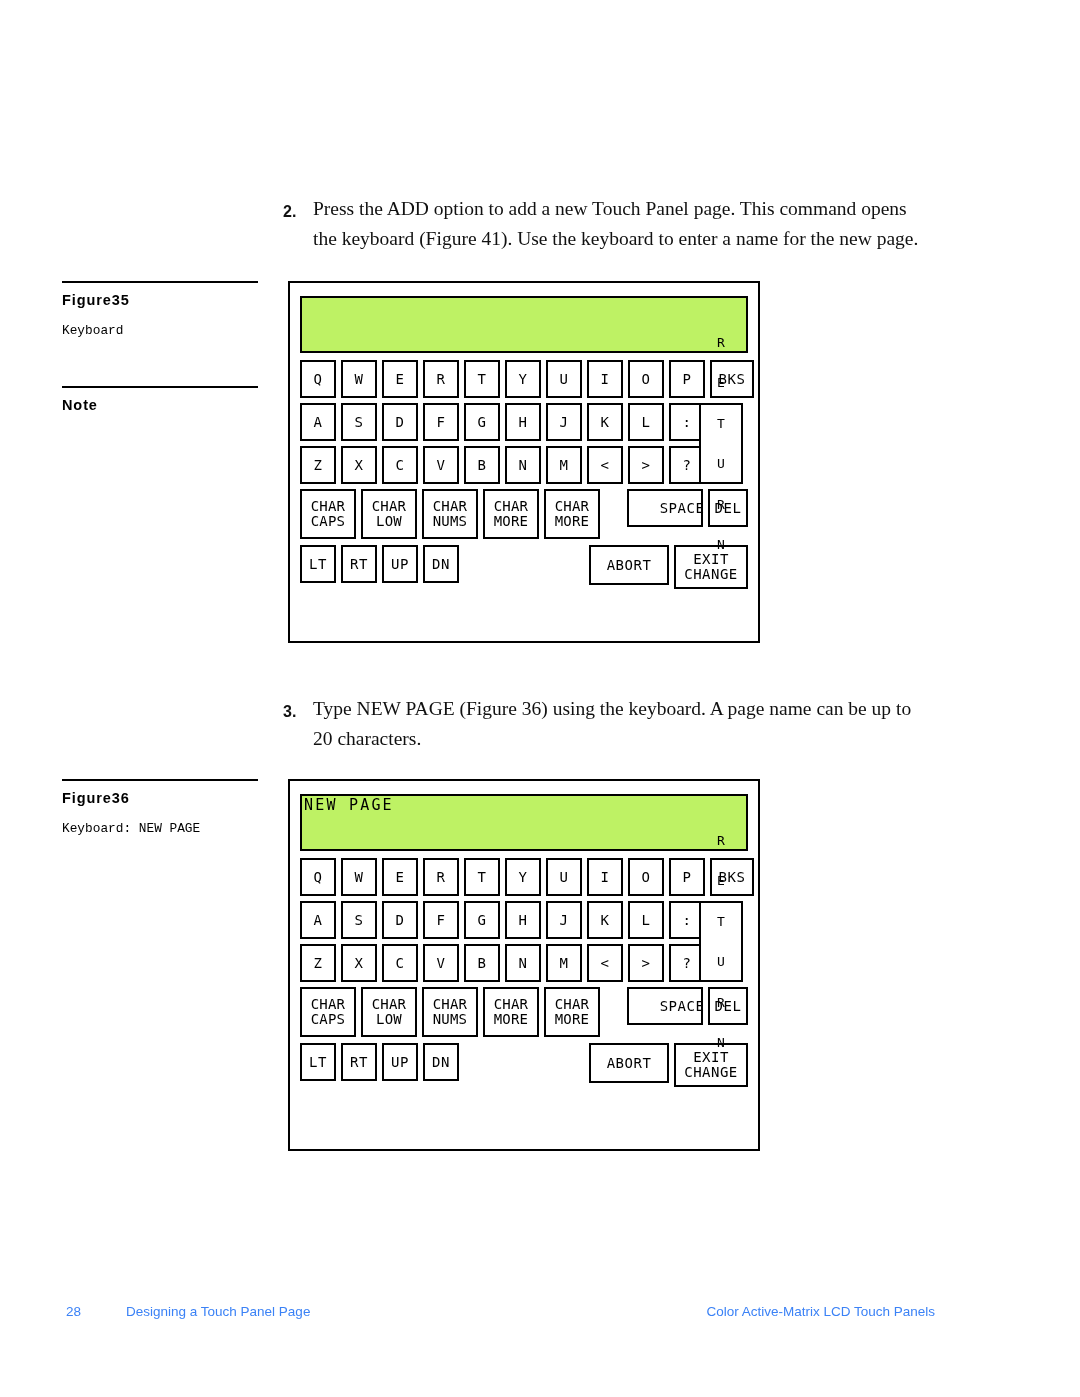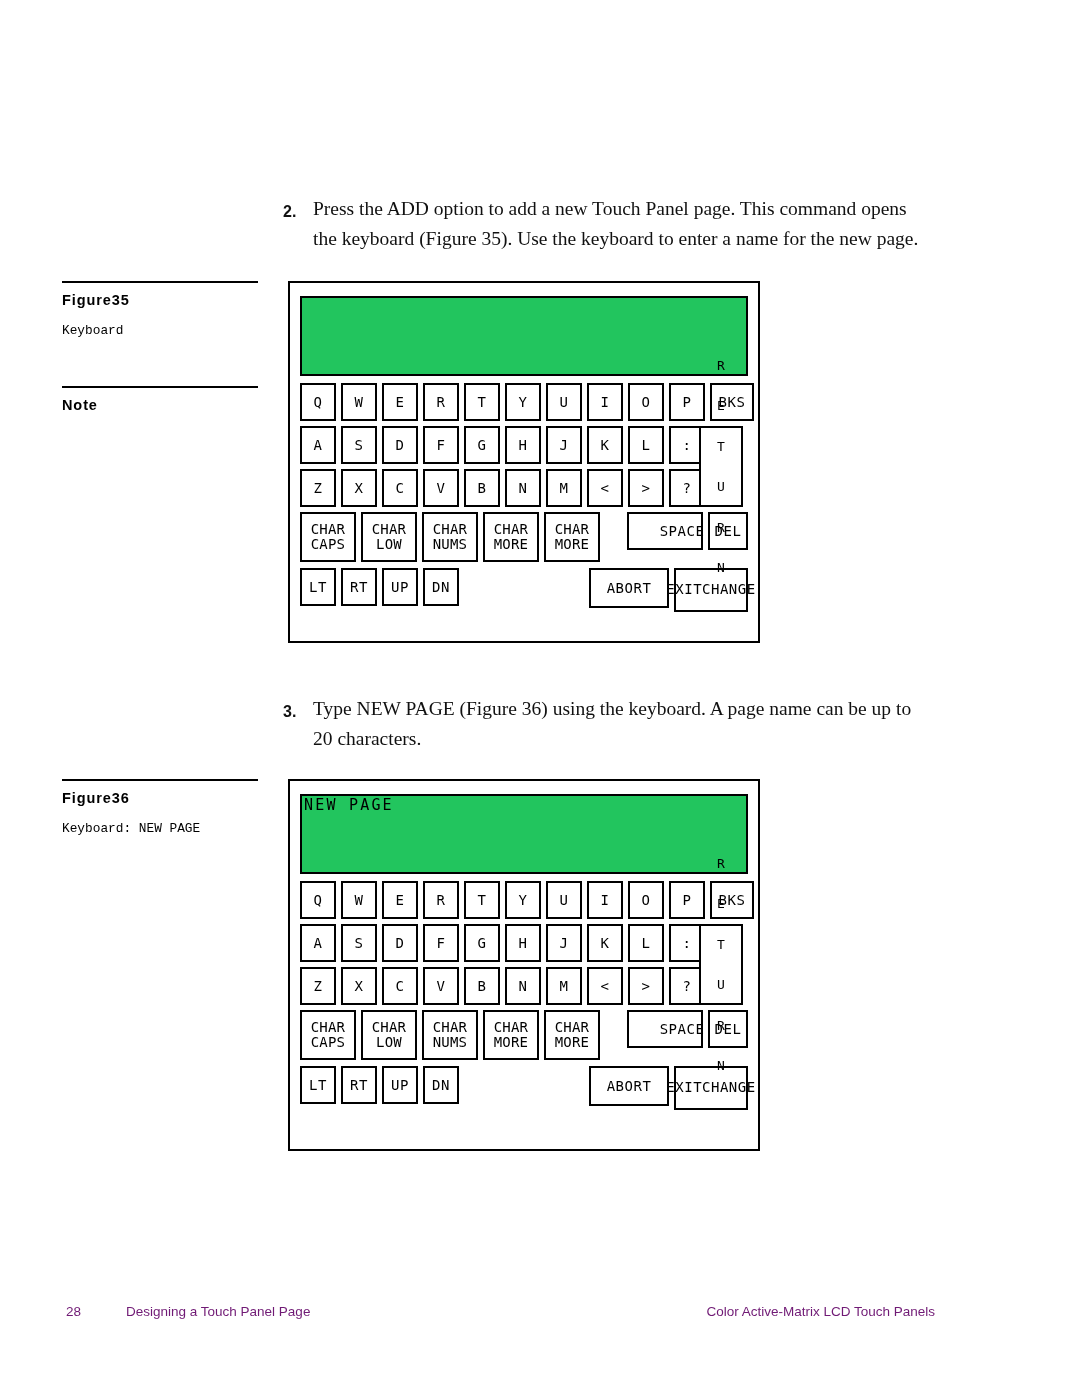--- a/index.html
+++ b/index.html
@@ -76,23 +76,23 @@
     border: 2px solid #000;
     background: #fff;
     padding: 9px 10px 9px 10px;
   }
   #figure-35 { left: 288px; top: 281px;  width: 472px; height: 362px; }
   #figure-36 { left: 288px; top: 779px;  width: 472px; height: 372px; }
 
   .kb-display {
     box-sizing: border-box;
     border: 2px solid #000;
-    height: 80px;
+    height: 57px;
     margin: 4px 0 7px 0;
-    background: #22c55e;
+    background: #bef264;
     position: relative;
   }
   .kb-display-text {
     position: absolute;
     left: 2px;
     top: 0px;
     font-family: "DejaVu Sans Mono", monospace;
     font-size: 15px;
     letter-spacing: 2.2px;
     line-height: 19px;
@@ -156,48 +156,48 @@
     line-height: 15.5px;
     letter-spacing: 0.2px;
     flex-direction: column;
   }
   .key.k-char span { display: block; }
 
   .key.k-space { width: 76px; height: 38px; padding-left: 34px; }
   .key.k-del   { width: 40px; height: 38px; }
 
   .key.k-abort { width: 80px; height: 40px; }
-  .key.k-exit  { width: 74px; height: 44px; 
+  .key.k-exit  { width: 74px; height: 44px; flex-direction: column;
                  font-size: 14px; line-height: 15.5px; }
   .key.k-exit span { display: block; }
   .key.k-arrow { width: 36px; height: 38px; }
 
   .spacer { flex: 1 1 auto; }
 
   
   .footer {
     position: absolute;
     left: 0;
     top: 1304px;
     width: 1080px;
     height: 24px;
     font-family: "Liberation Sans", sans-serif;
     font-size: 13.5px;
-    color: #701a75;
+    color: #3b82f6;
   }
   .footer .pg   { position: absolute; left: 66px;  top: 0; }
   .footer .sect { position: absolute; left: 126px; top: 0; }
   .footer .book { position: absolute; right: 145px; top: 0; }
 </style>
 </head>
 <body>
 
 <div class="step" id="step-2">
   <div class="step-num">2.</div>
-  <div class="step-body">Press the ADD option to add a new Touch Panel page. This command opens the keyboard (Figure 35). Use the keyboard to enter a name for the new page.</div>
+  <div class="step-body">Press the ADD option to add a new Touch Panel page. This command opens the keyboard (Figure 41). Use the keyboard to enter a name for the new page.</div>
 </div>
 
 <div class="margin-block" id="fig35-caption">
   <div class="margin-rule"></div>
   <div class="margin-title">Figure35</div>
   <div class="margin-text">Keyboard</div>
 </div>
 
 <div class="margin-block" id="note-block">
   <div class="margin-rule"></div>

